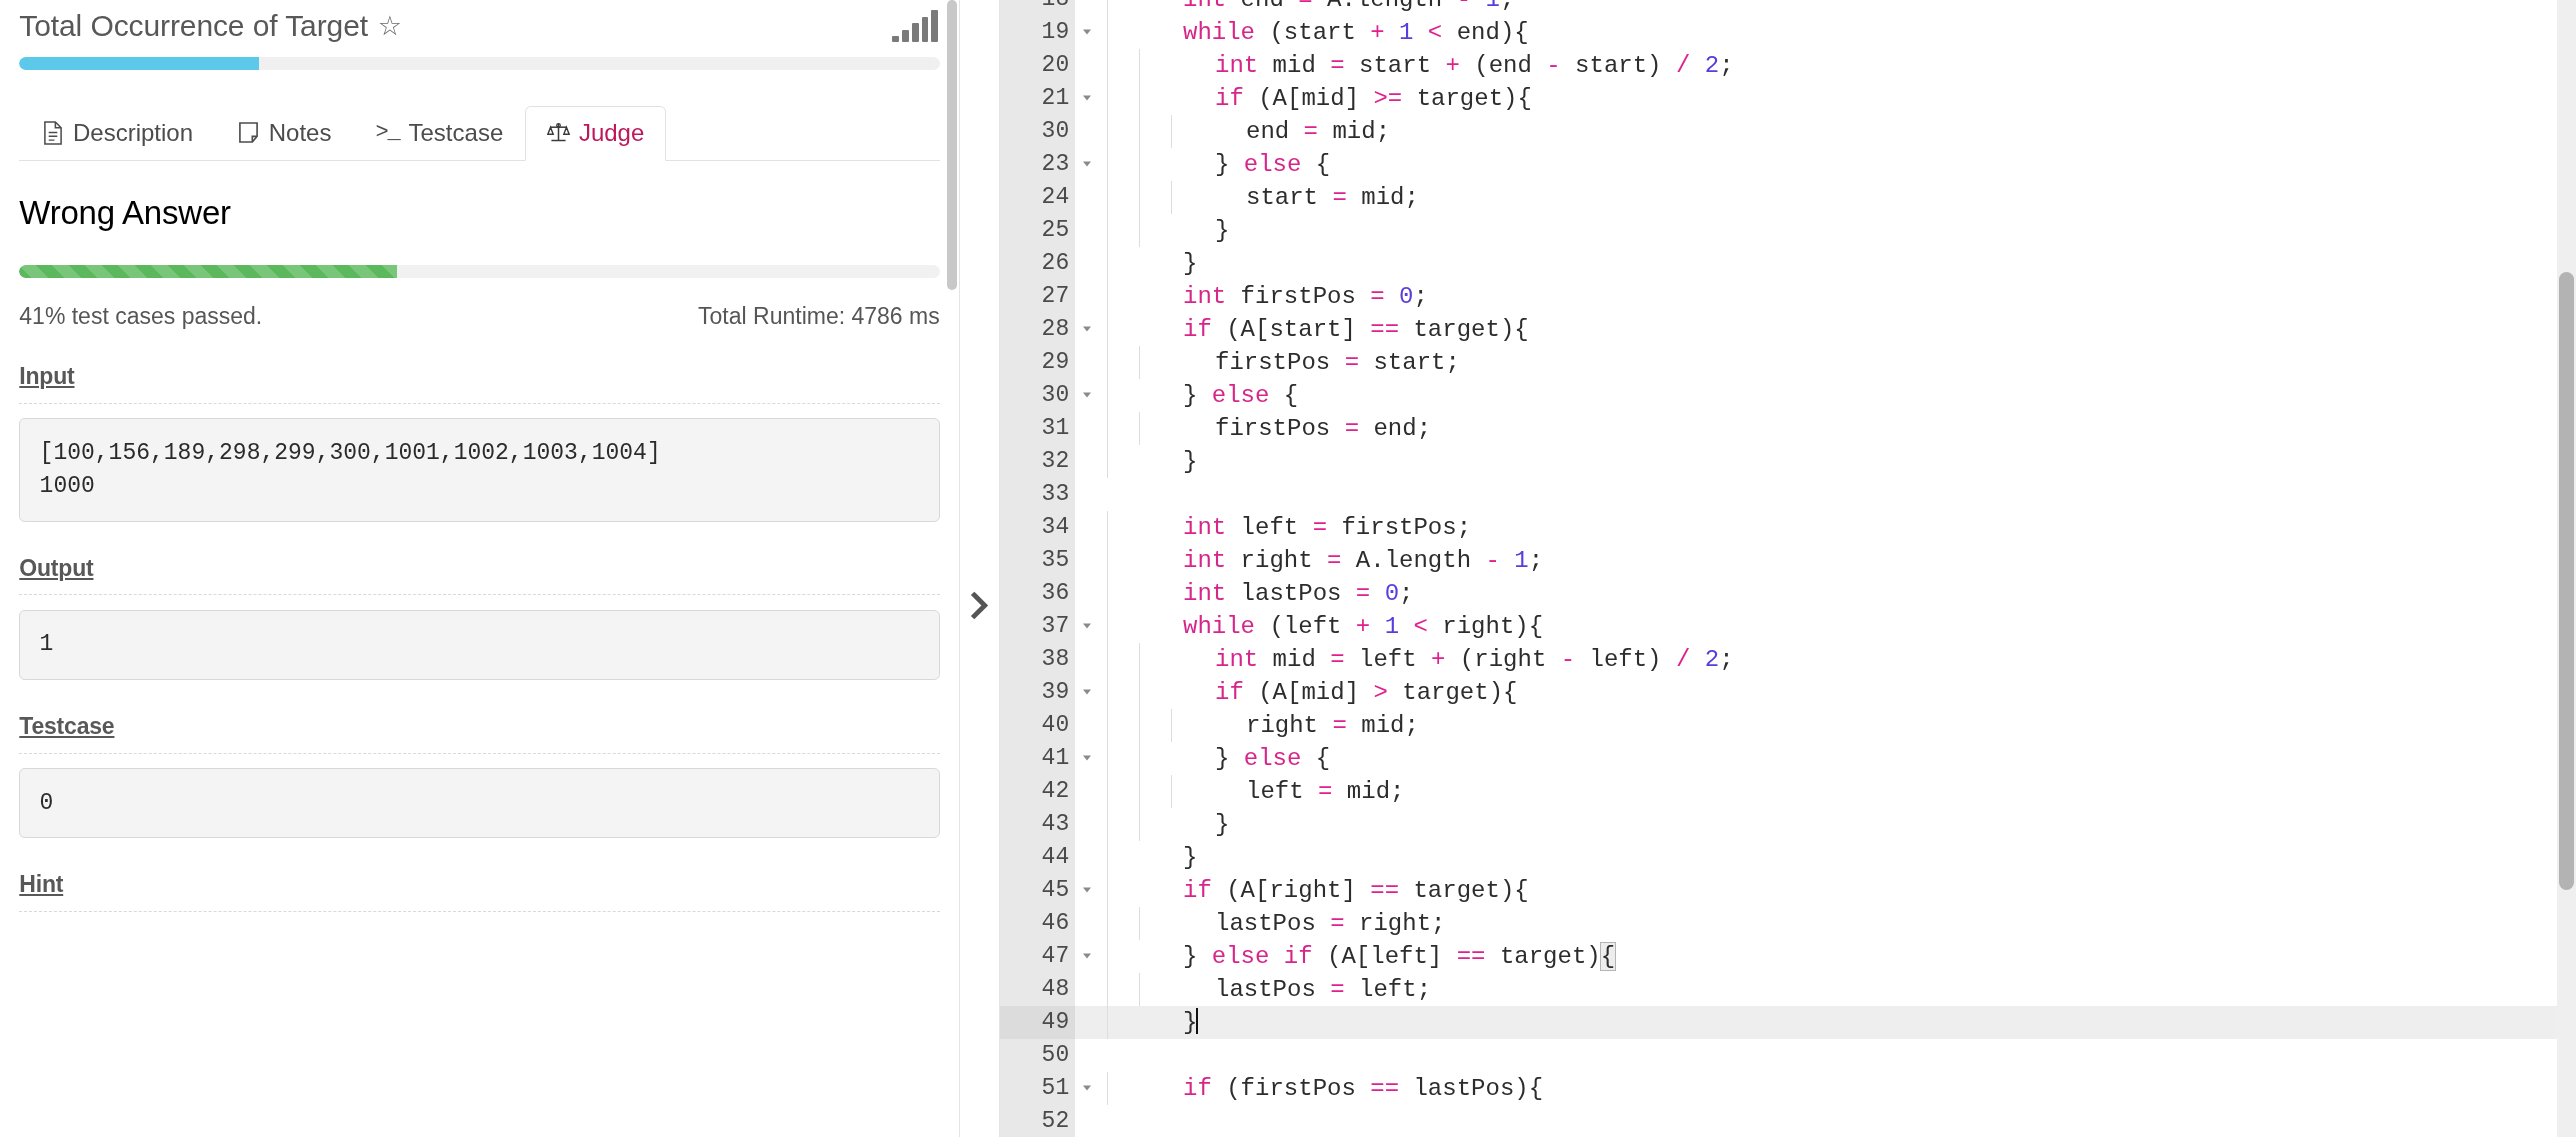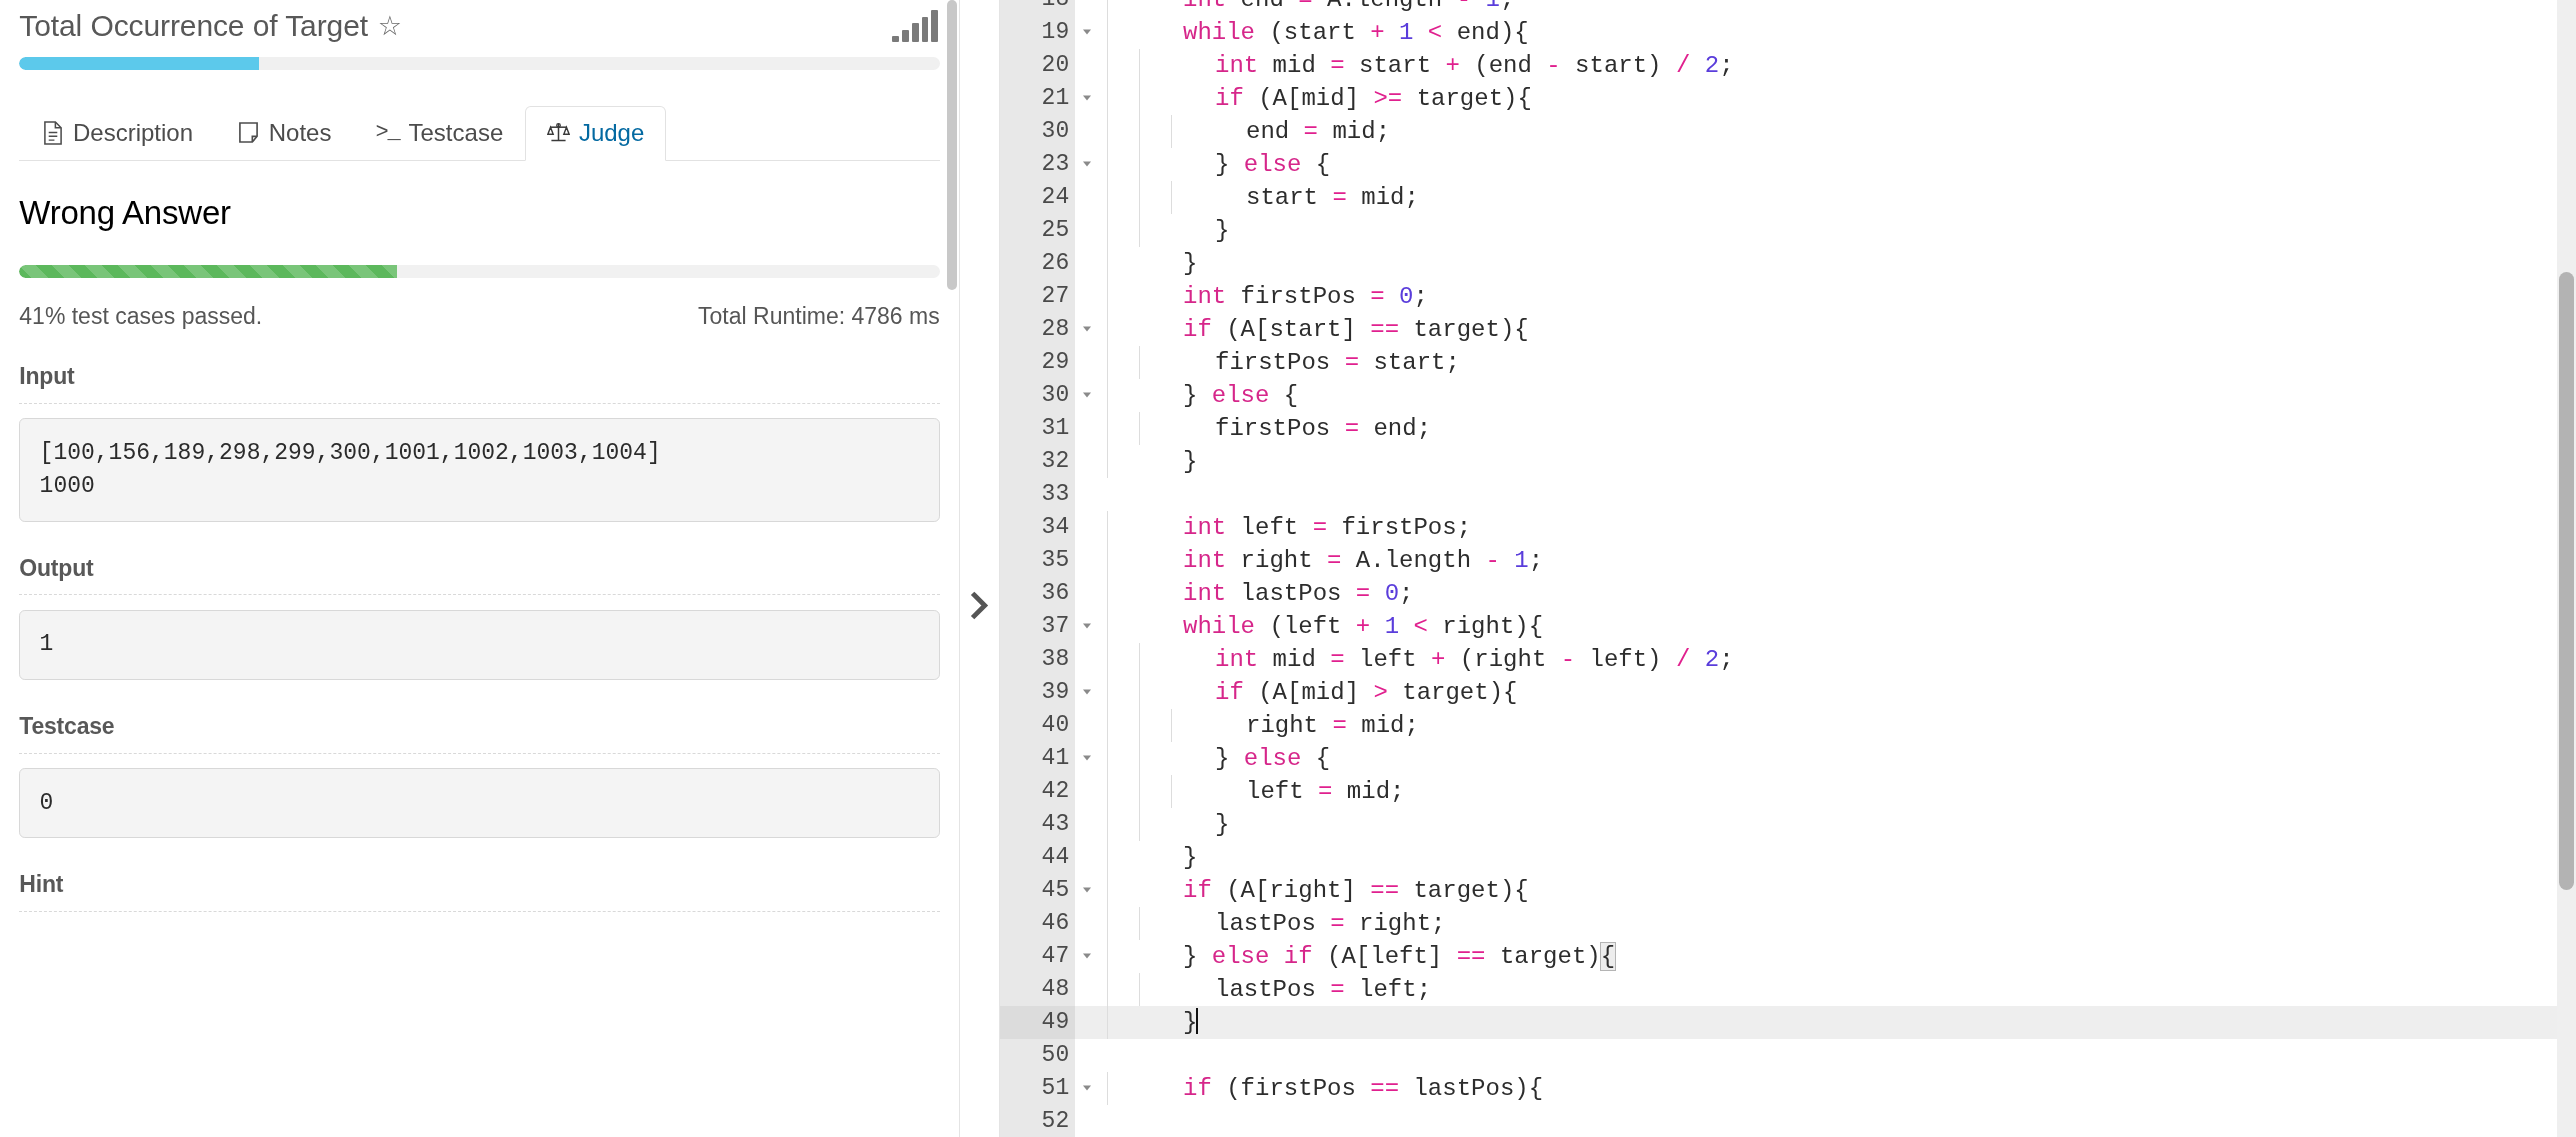--- a/index.html
+++ b/index.html
@@ -53,21 +53,21 @@
   .tab {
     display: flex; align-items: center; gap: 8.7px;
     padding: 13.5px 21px 14.5px 21px;
     font-size: 24px; color: #4c4c4c; line-height: 1;
     position: relative; z-index: 2; white-space: nowrap;
     background: transparent; border: 1px solid transparent;
     border-radius: 5.8px 5.8px 0 0; cursor: pointer;
   }
   .tab.active {
     background: #fff; border: 1px solid #e2e2e2; border-bottom: 1px solid #fff;
-    color: #0369a1;
+    color: #be185d;
   }
   .tab .ticon { width: 23px; height: 25px; display:inline-flex; align-items:center; justify-content:center; }
   .tab svg { display:block; }
   .tab .term { font-family: "Liberation Mono", monospace; font-size: 22px; color:#4c4c4c; letter-spacing:-1px;}
 
   
   .verdict {
     margin: 33px 19.3px 0 19.3px;
     font-size: 33px; color: #fc6a63; font-weight: 400; letter-spacing: -0.2px;
   }
@@ -82,21 +82,21 @@
         transparent 75%, transparent);
     background-size: 33px 33px;
   }
   .stats-row {
     display: flex; justify-content: space-between; align-items: baseline;
     margin: 25px 19.3px 0 19.3px; font-size: 23px; color: #565656;
   }
 
   
   .sect { margin: 33px 19.3px 0 19.3px; }
-  .sect-label { font-size: 23px; font-weight: bold; color: #585858; letter-spacing: -0.2px; }
+  .sect-label { font-size: 23px; font-weight: bold; color: #585858; letter-spacing: -0.2px; text-decoration: underline; }
   .sect-rule { border-top: 1px dashed #d9d9d9; margin-top: 12.6px; }
   .code-box {
     margin-top: 14.5px;
     background: #f4f4f4; border: 1px solid #d8d8d8; border-radius: 5.8px;
     padding: 17.4px 17.4px 17.4px 19.3px;
     font-family: "Liberation Mono", monospace; font-size: 23px; color: #2b2b2b;
     line-height: 1.45; white-space: pre;
   }
   .hint-text {
     margin: 17.4px 19.3px 0 19.3px; font-size: 24px; color: #4b4b4b; line-height: 1.55;

